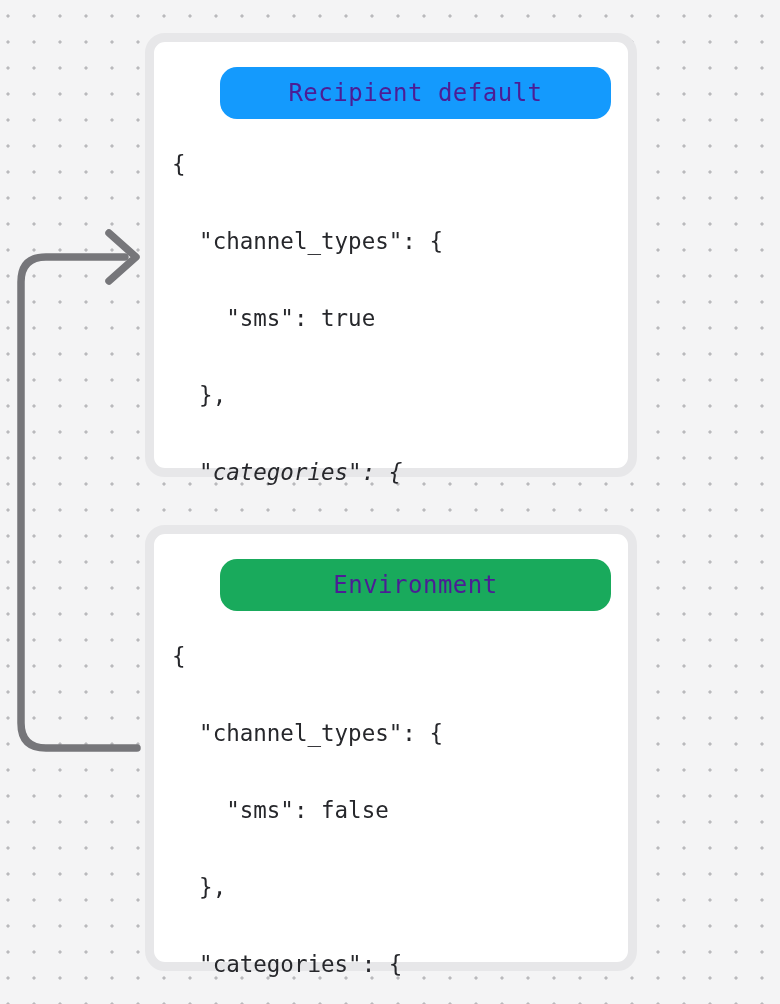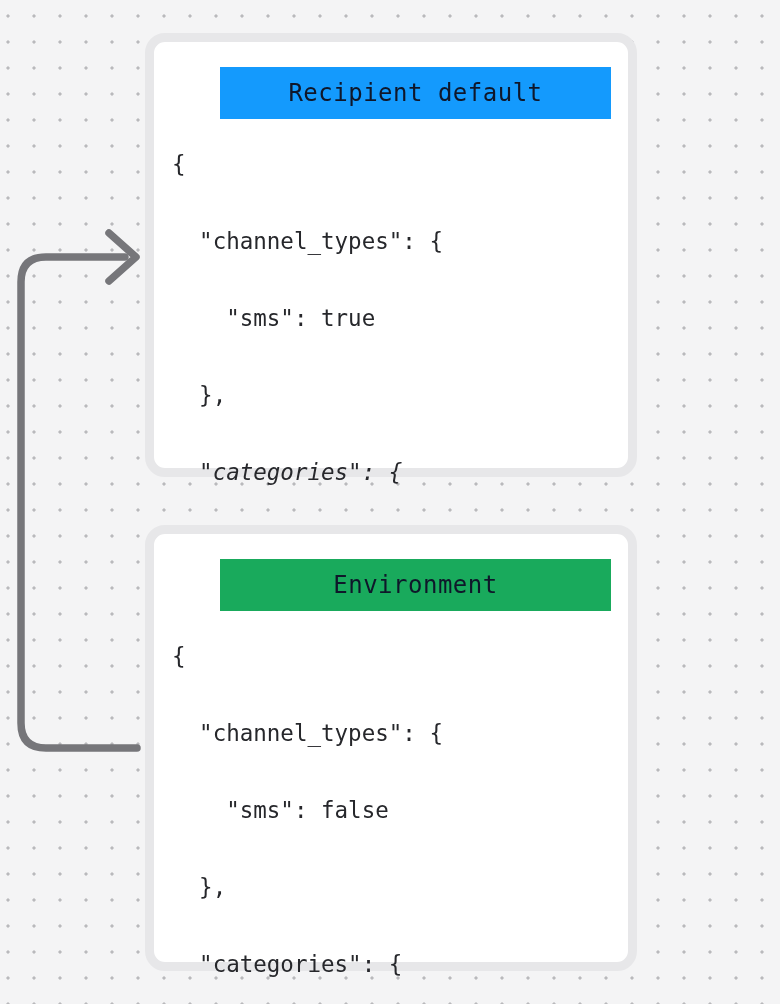--- a/index.html
+++ b/index.html
@@ -34,25 +34,25 @@
     background: #ffffff;
     border: 9px solid #e7e7e9;
     border-radius: 20px;
     padding: 25px 17px 0 18px;
   }
   .card-top { top: 33px; height: 444px; }
   .card-bottom { top: 525px; height: 446px; }
 
   .card-header {
     height: 52px;
-    border-radius: 0;
+    border-radius: 17px;
     display: flex;
     align-items: center;
     justify-content: center;
-    color: #0f172a;
+    color: #4c1d95;
     font-size: 24px;
     letter-spacing: 0.5px;
     margin-bottom: 26px;
     margin-left: 48px;
   }
 
   pre.code-block {
     margin: 0;
     font-family: "DejaVu Sans Mono", "Liberation Mono", monospace;
     font-size: 22.5px;

